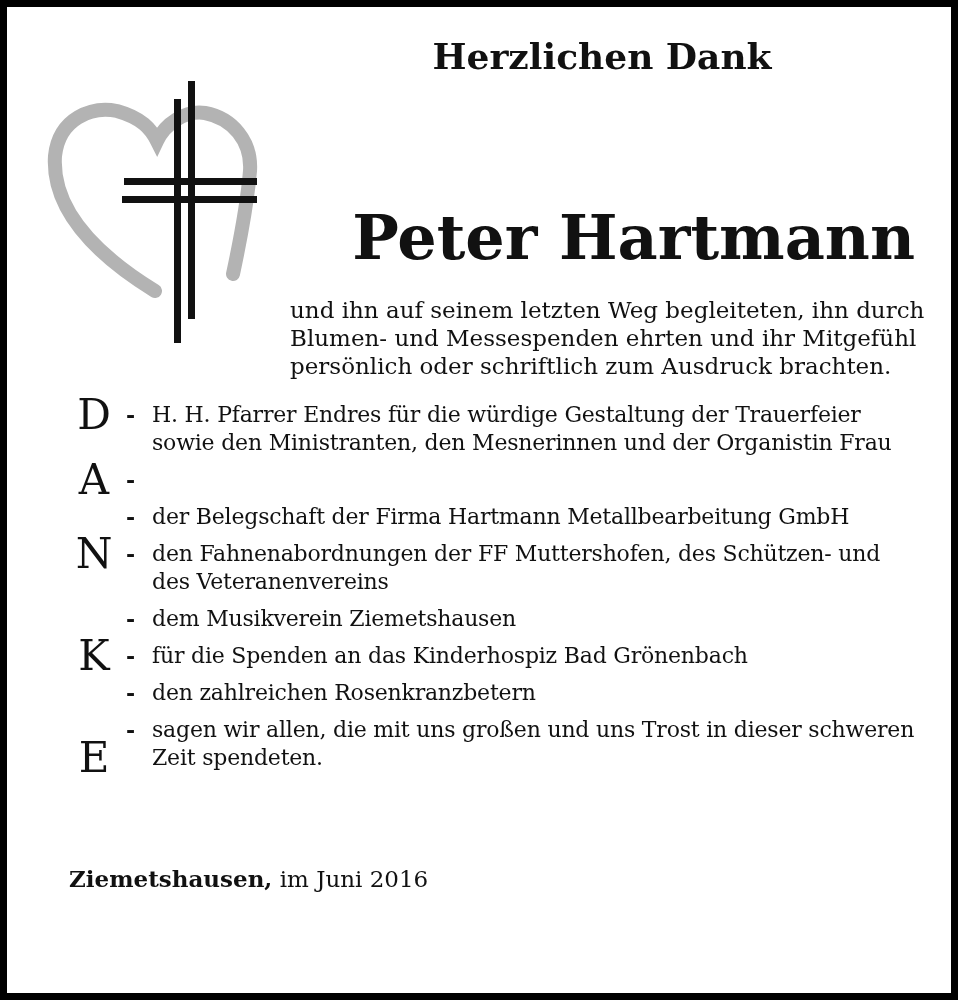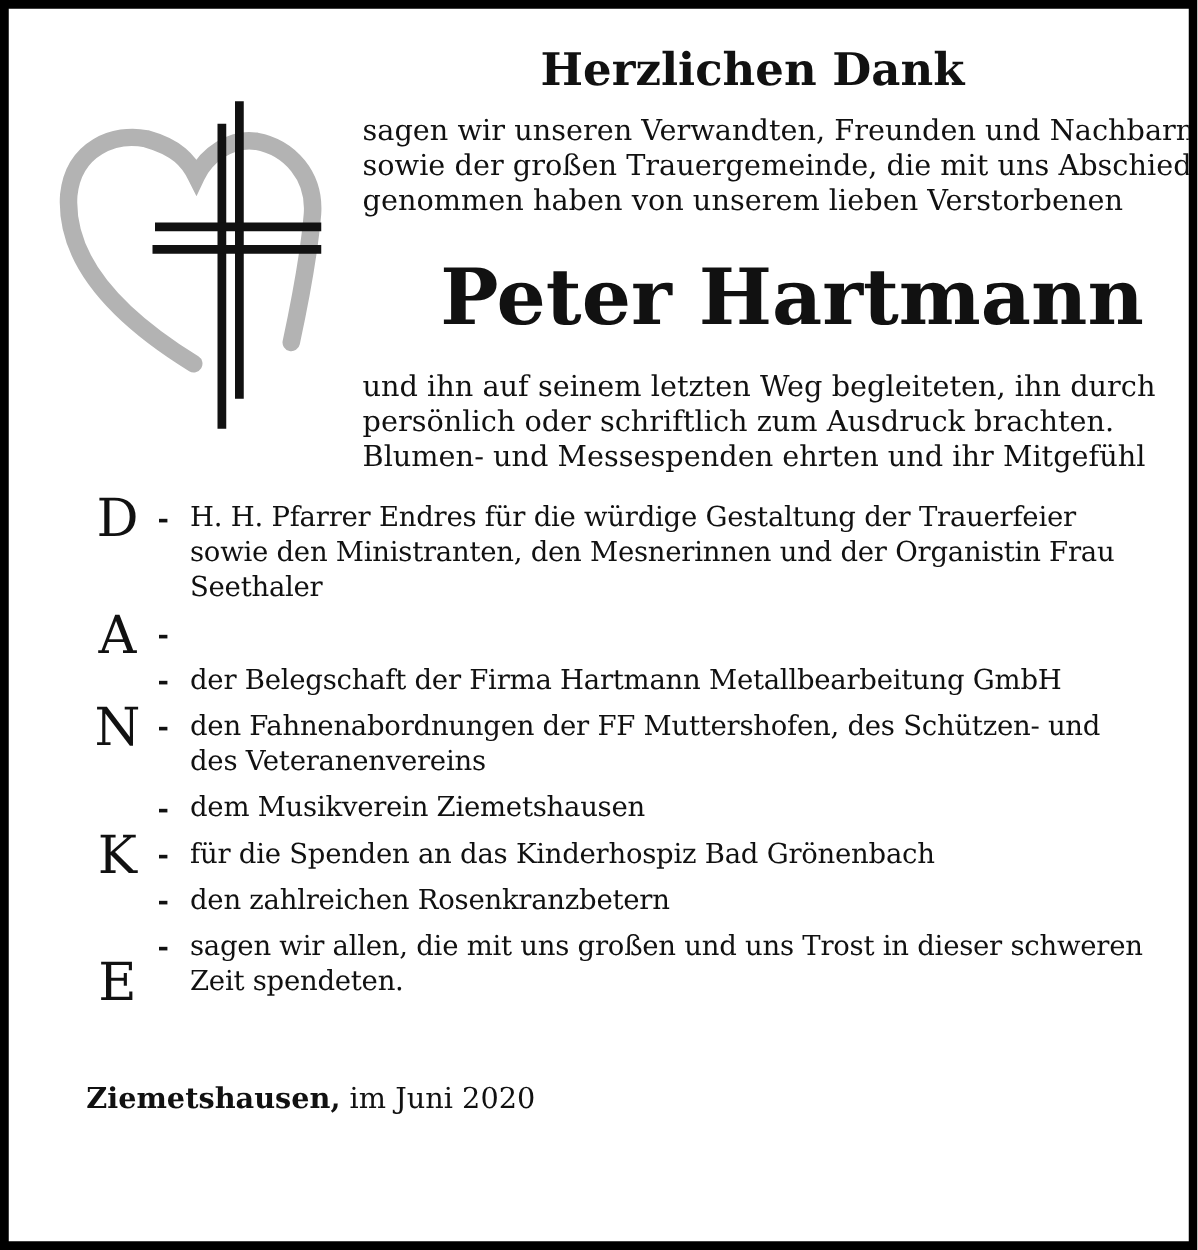--- a/index.html
+++ b/index.html
@@ -134,43 +134,37 @@
     <g fill="#111111">
       <rect x="146" y="10" width="7" height="238"></rect>
       <rect x="132" y="28" width="7" height="244"></rect>
       <rect x="82" y="107" width="133" height="7"></rect>
       <rect x="80" y="125" width="135" height="7"></rect>
     </g>
   </svg>
 
   <div class="title">Herzlichen Dank</div>
 
-  <div class="para intro">
-    <div>sagen wir unseren Verwandten, Freunden und Nachbarn</div>
-    <div>sowie der großen Trauergemeinde, die mit uns Abschied</div>
-    <div>genommen haben von unserem lieben Verstorbenen</div>
-  </div>
 
   <h1 class="name">Peter Hartmann</h1>
 
   <div class="para tribute">
     <div>und ihn auf seinem letzten Weg begleiteten, ihn durch</div>
+    <div>Blumen- und Messespenden ehrten und ihr Mitgefühl</div>
     <div>persönlich oder schriftlich zum Ausdruck brachten.</div>
-    <div>Blumen- und Messespenden ehrten und ihr Mitgefühl</div>
   </div>
 
   <div class="list">
 
     <div class="row">
       <span class="letter-cell">D</span>
       <span class="dash-cell">-</span>
       <div class="text-cell">
         <div>H. H. Pfarrer Endres für die würdige Gestaltung der Trauerfeier</div>
         <div>sowie den Ministranten, den Mesnerinnen und der Organistin Frau</div>
-        <div>Seethaler</div>
       </div>
     </div>
 
     <div class="row">
       <span class="letter-cell">A</span>
       <span class="dash-cell">-</span>
     </div>
 
     <div class="row">
       <span class="letter-cell"></span>
@@ -218,17 +212,17 @@
       <span class="dash-cell">-</span>
       <div class="text-cell">
         <div>sagen wir allen, die mit uns großen und uns Trost in dieser schweren</div>
         <div>Zeit spendeten.</div>
       </div>
     </div>
 
   </div>
 
   <div class="footer-left">
-    <span class="place">Ziemetshausen,</span><span> im Juni 2020</span>
+    <span class="place">Ziemetshausen,</span><span> im Juni 2016</span>
   </div>
 
 
 </div>
 
 </body></html>

